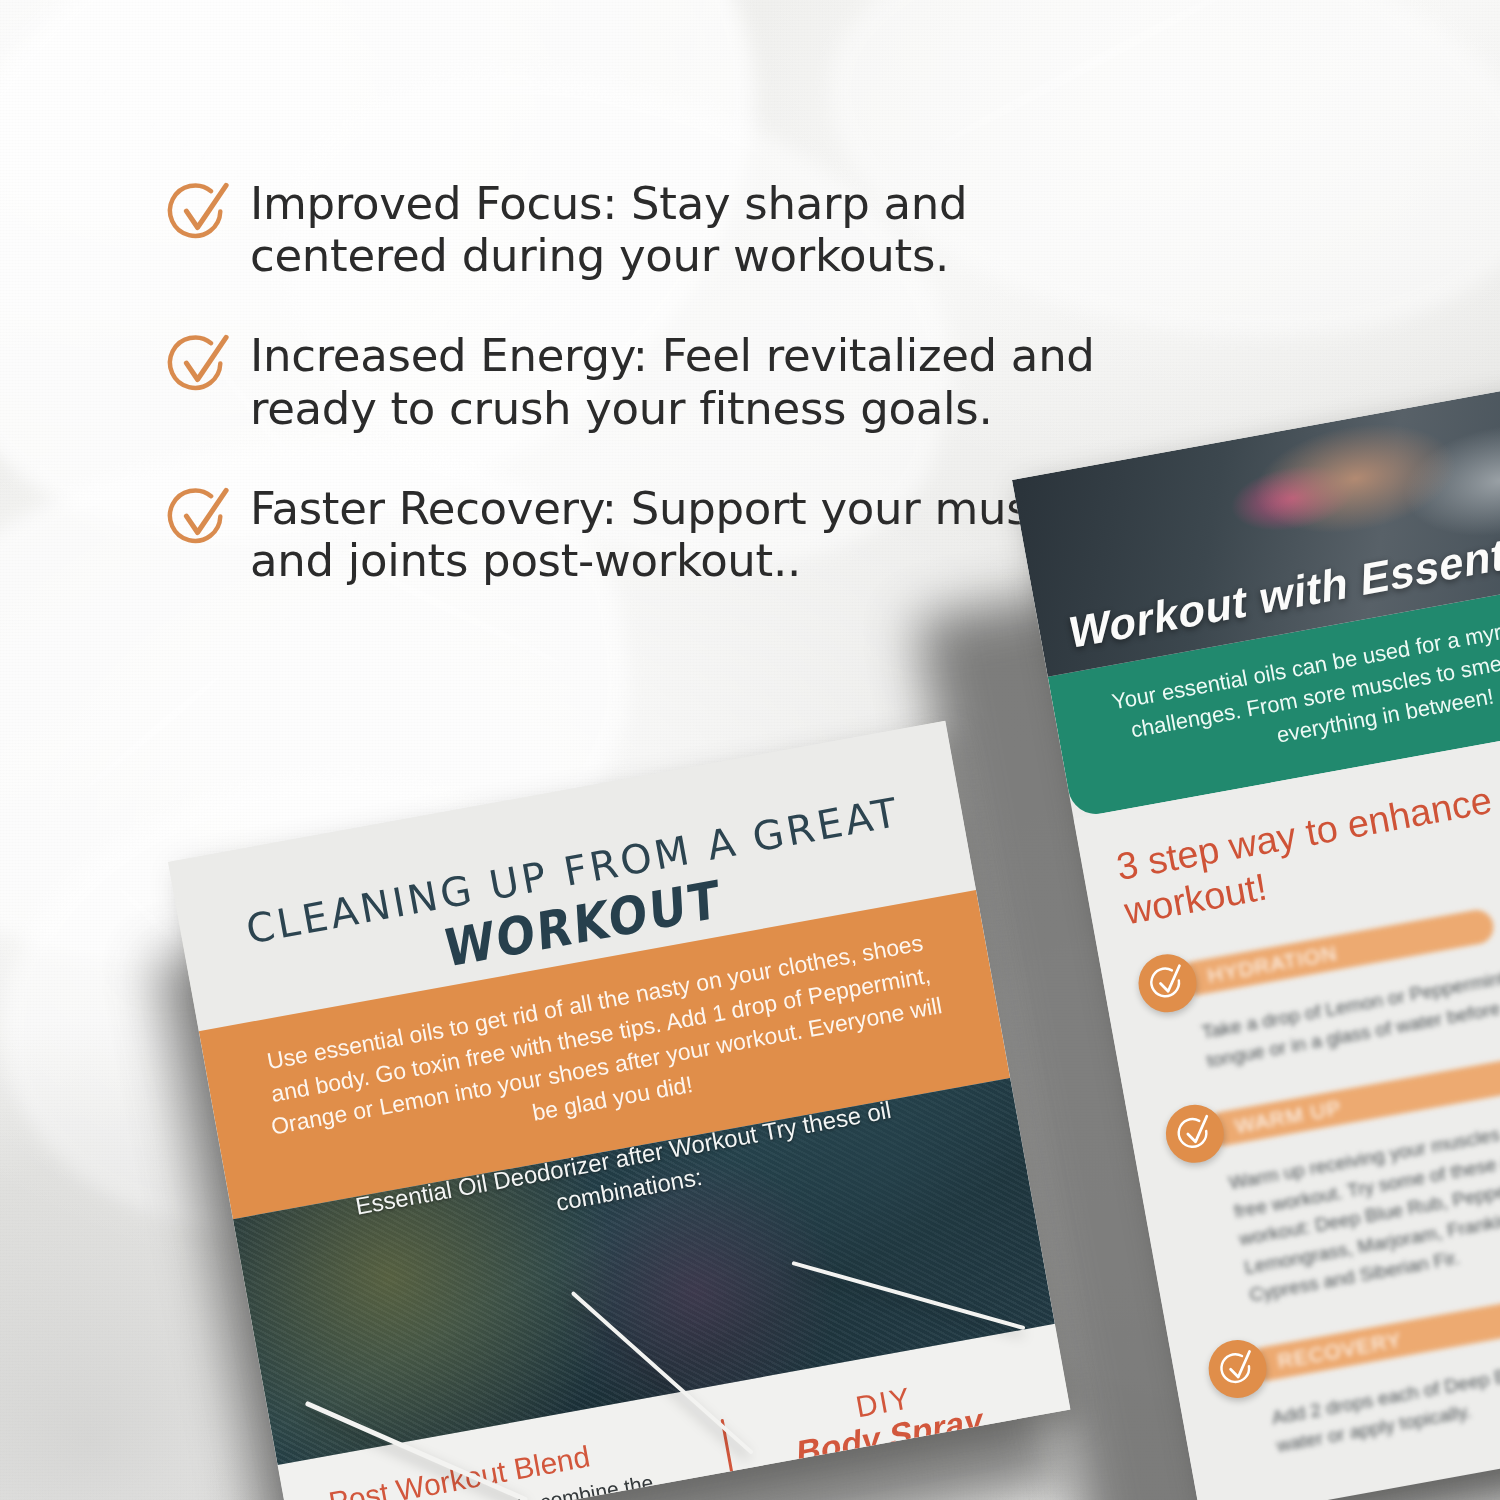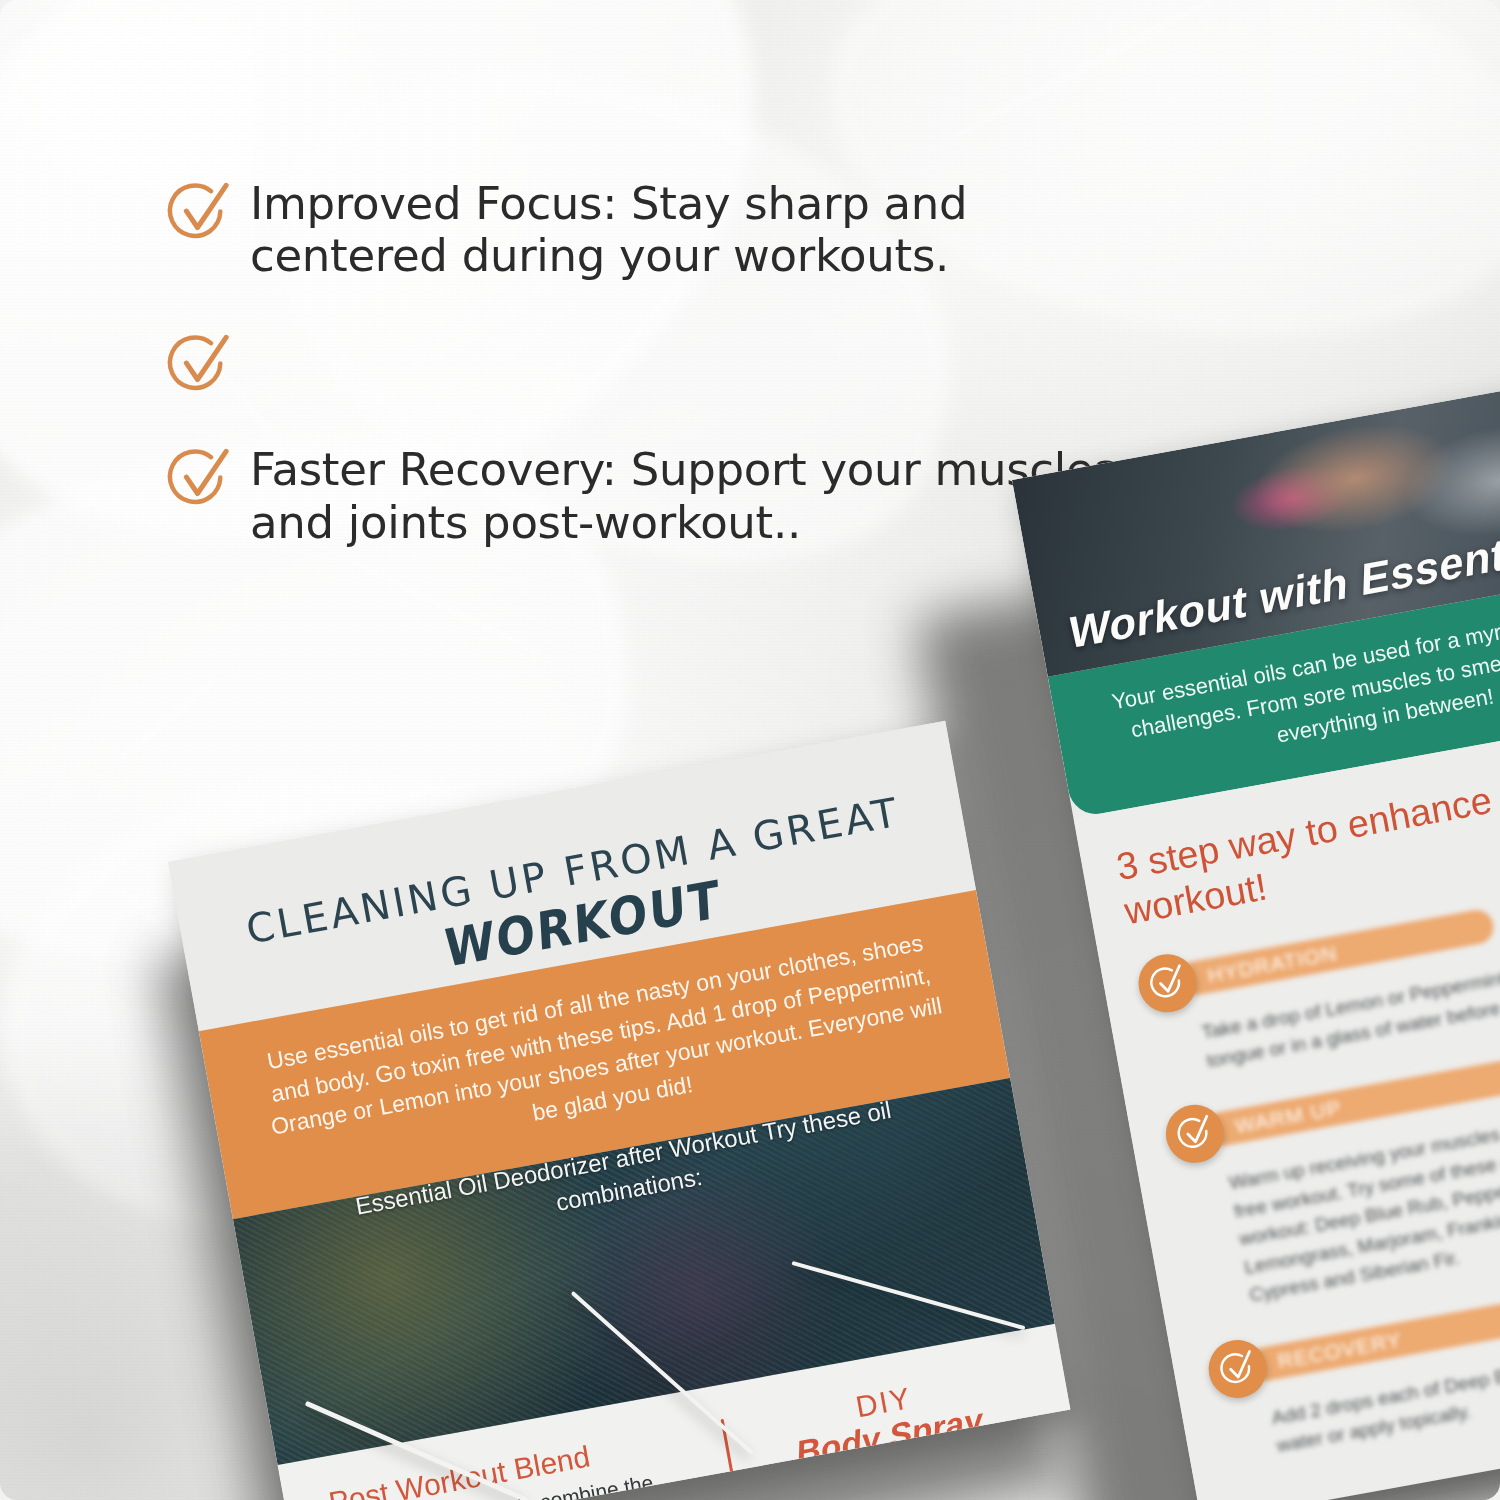--- a/index.html
+++ b/index.html
@@ -3,21 +3,21 @@
 <meta charset="utf-8">
 <style>
   html,body{margin:0;padding:0;}
   body{
     width:1500px;height:1500px;overflow:hidden;position:relative;
     font-family:"Liberation Sans", sans-serif;
     background:#f2f2f1;
   }
 
   
-  #stage{position:absolute;inset:0;overflow:hidden;border-radius:17px;}
+  #stage{position:absolute;inset:0;overflow:hidden;}
   .bg-base{
     position:absolute;inset:0;
     background:
       radial-gradient(ellipse 60% 40% at 12% 8%,  rgba(255,255,255,.95), rgba(255,255,255,0) 62%),
       radial-gradient(ellipse 55% 45% at 78% 6%,  rgba(252,252,251,.9),  rgba(255,255,255,0) 60%),
       radial-gradient(ellipse 70% 50% at 30% 55%, rgba(255,255,255,.85), rgba(255,255,255,0) 65%),
       radial-gradient(ellipse 50% 38% at 88% 72%, rgba(250,250,249,.85), rgba(255,255,255,0) 62%),
       linear-gradient(152deg,#f7f7f6 0%,#eeeeec 18%,#f6f6f5 34%,#e9e9e7 52%,#f4f4f3 68%,#ececea 84%,#f5f5f4 100%);
   }
   .bg-vein{position:absolute;opacity:.5;filter:blur(9px);background:#ffffff;}
@@ -226,20 +226,21 @@
       <div class="bullet-text">Improved Focus: Stay sharp and centered during your workouts.</div>
     </div>
 
     <div class="bullet">
       <span class="check-icon">
         <svg viewBox="0 0 64 64" fill="none">
           <path d="M44.5 9.5 A26 26 0 1 0 54 30.5" stroke="#D98B4E" stroke-width="4.6" stroke-linecap="round"></path>
           <path d="M19 30 L30.5 47 L60 3.5" stroke="#D98B4E" stroke-width="5.2" stroke-linecap="round" stroke-linejoin="round" fill="none"></path>
         </svg>
       </span>
+      <div class="bullet-text">Increased Energy: Feel revitalized and ready to crush your fitness goals.</div>
     </div>
 
     <div class="bullet">
       <span class="check-icon">
         <svg viewBox="0 0 64 64" fill="none">
           <path d="M44.5 9.5 A26 26 0 1 0 54 30.5" stroke="#D98B4E" stroke-width="4.6" stroke-linecap="round"></path>
           <path d="M19 30 L30.5 47 L60 3.5" stroke="#D98B4E" stroke-width="5.2" stroke-linecap="round" stroke-linejoin="round" fill="none"></path>
         </svg>
       </span>
       <div class="bullet-text">Faster Recovery: Support your muscles and joints post-workout..</div>

